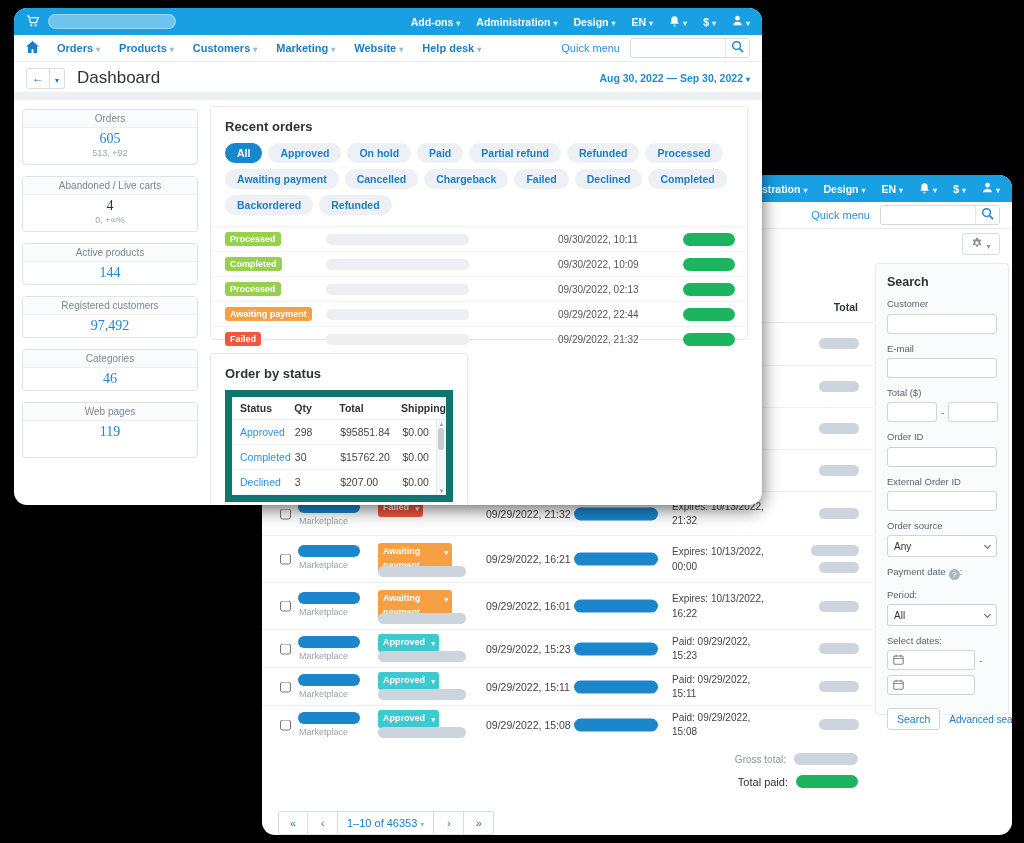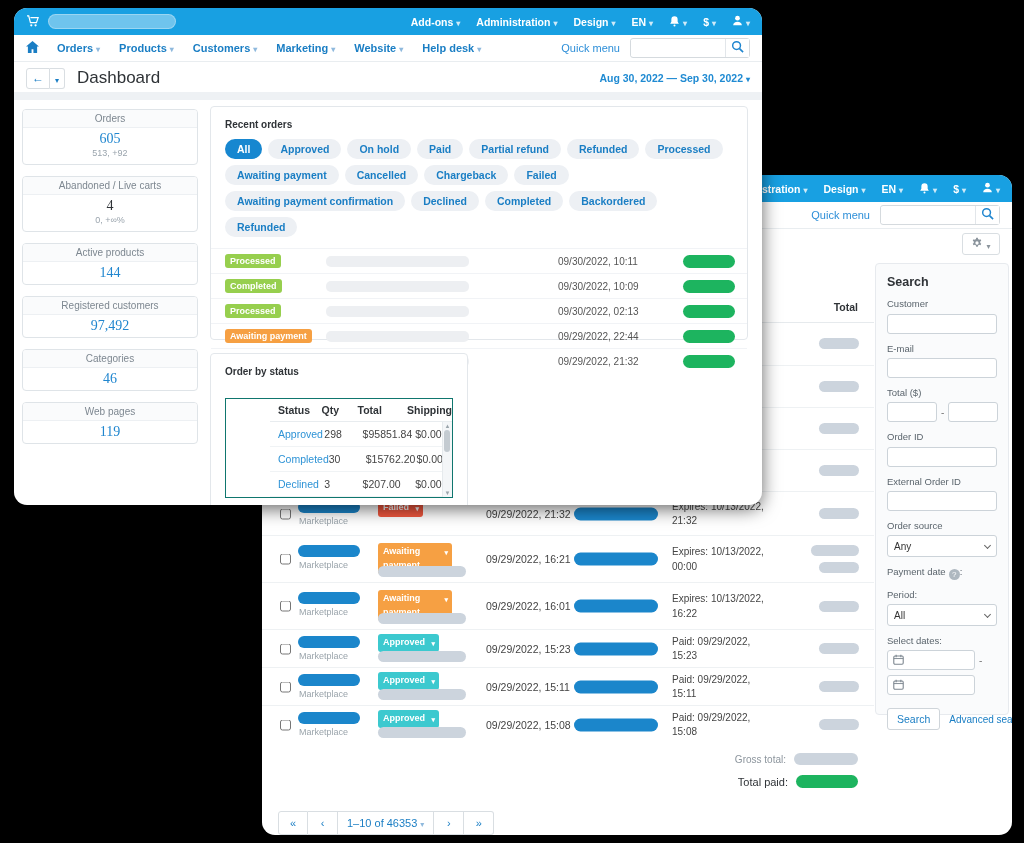--- a/index.html
+++ b/index.html
@@ -47,39 +47,39 @@
 
   
   .stats{position:absolute;left:8px;top:9px;width:176px;}
   .stat{border:1px solid #dfe4e8;border-radius:4px;background:#fff;margin-bottom:11px;overflow:hidden;}
   .stat-h{background:#fafbfc;border-bottom:1px solid #edf0f3;text-align:center;font-size:10px;color:#7d8790;padding:3px 0;}
   .stat-v{text-align:center;font-size:14px;color:var(--numblue);padding:3px 0 1px;font-family:Liberation Serif, serif;}
   .stat-v.dark{color:#2f3337;}
   .stat-s{text-align:center;font-size:9px;color:#9aa4ad;padding-bottom:4px;}
 
   .card{position:absolute;border:1px solid var(--bg-border);border-radius:4px;background:#fff;}
-  .card-title{font-size:10px;font-weight:bold;color:#2f3337;padding:12px 14px 9px;}
+  .card-title{font-size:13px;font-weight:bold;color:#2f3337;padding:12px 14px 9px;}
 
   
   .chips{display:flex;flex-wrap:wrap;gap:6px;padding:0 14px;}
   .chip{background:#edf0f4;color:var(--link);font-size:10.5px;font-weight:bold;padding:4px 12px;border-radius:14px;cursor:pointer;white-space:nowrap;}
   .chip.active{background:var(--accent);color:#fff;}
 
   
   .ro-rows{margin-top:11px;}
   .ro-row{position:relative;height:25px;border-top:1px solid #f1f3f6;}
   .badge{position:absolute;left:14px;top:5px;font-size:9px;font-weight:bold;color:#fff;padding:2px 5px;border-radius:3px;}
   .bg-g{background:var(--bgreen);} .bg-o{background:var(--borange);} .bg-r{background:var(--bred);} .bg-t{background:var(--bteal);}
   .ro-bar{position:absolute;left:115px;top:7px;width:143px;height:11px;border-radius:5px;background:var(--bar);}
   .ro-date{position:absolute;left:347px;top:7px;font-size:10px;color:#555;}
   .pill{border-radius:7px;}
   .ro-pill{position:absolute;right:12px;top:6px;width:52px;height:13px;background:var(--pgreen);}
 
   
-  .obs-table{margin:12px 14px;border:1px solid #0f766e;position:relative;padding-left:44px;}
+  .obs-table{margin:0 14px;border:7px solid #0f766e;position:relative;}
   .obs-head{display:flex;height:23px;align-items:center;font-size:10.5px;font-weight:bold;color:#2f3337;border-bottom:1px solid #e8ecef;}
   .obs-row{display:flex;height:25px;align-items:center;font-size:10.5px;color:#444;border-bottom:1px solid #f0f3f5;}
   .obs-row:last-child{border-bottom:none;}
   .c1{width:66px;padding-left:8px;} .c2{width:48px;} .c3{width:66px;} .c4{width:46px;}
   .obs-link{color:#2e93d6;cursor:pointer;}
   .obs-sb{position:absolute;right:0;top:23px;bottom:0;width:10px;background:#f4f6f8;border-left:1px solid #e6eaed;display:flex;flex-direction:column;align-items:center;justify-content:space-between;padding:1px 0;}
   .obs-sb .ar{font-size:6px;color:#9aa4ab;}
   .obs-thumb{position:absolute;right:2px;top:31px;width:6px;height:22px;background:#c4cbd1;border-radius:3px;}
 
   
@@ -525,41 +525,40 @@
         <div class="stat-v">144</div>
       </div>
       <div class="stat" style="height:42px;">
         <div class="stat-h">Registered customers</div>
         <div class="stat-v">97,492</div>
       </div>
       <div class="stat" style="height:42px;">
         <div class="stat-h">Categories</div>
         <div class="stat-v">46</div>
       </div>
-      <div class="stat" style="height:42px;">
+      <div class="stat" style="height:56px;">
         <div class="stat-h">Web pages</div>
         <div class="stat-v">119</div>
       </div>
     </div>
 
     <div class="card" style="left:196px;top:6px;width:538px;height:234px;">
       <div class="card-title">Recent orders</div>
       <div class="chips">
         <span class="chip active">All</span>
         <span class="chip">Approved</span>
         <span class="chip">On hold</span>
         <span class="chip">Paid</span>
         <span class="chip">Partial refund</span>
         <span class="chip">Refunded</span>
         <span class="chip">Processed</span>
         <span class="chip">Awaiting payment</span>
         <span class="chip">Cancelled</span>
         <span class="chip">Chargeback</span>
         <span class="chip">Failed</span>
-        <span class="chip">Awaiting payment confirmation</span>
         <span class="chip">Declined</span>
         <span class="chip">Completed</span>
         <span class="chip">Backordered</span>
         <span class="chip">Refunded</span>
       </div>
       <div class="ro-rows">
         <div class="ro-row">
           <span class="badge bg-g">Processed</span>
           <span class="ro-bar"></span>
           <span class="ro-date">09/30/2022, 10:11</span>

